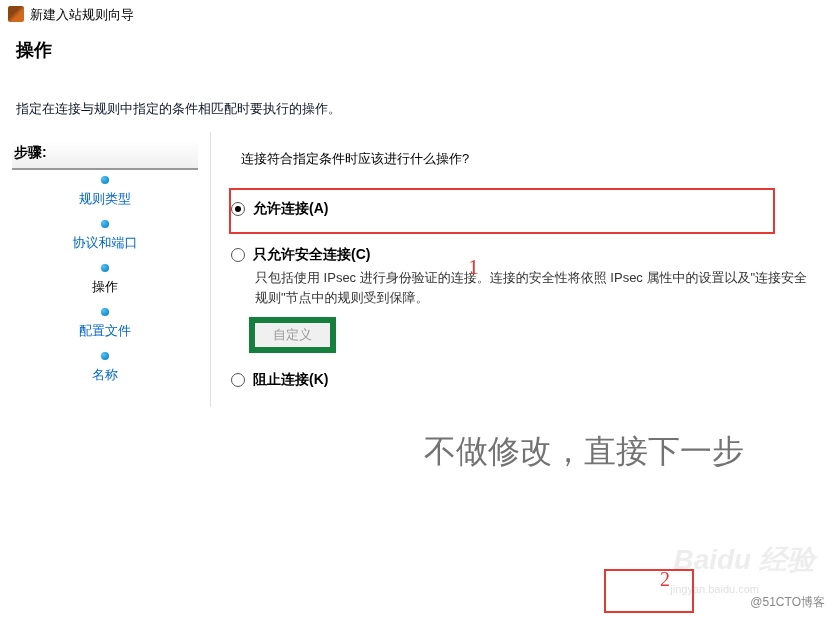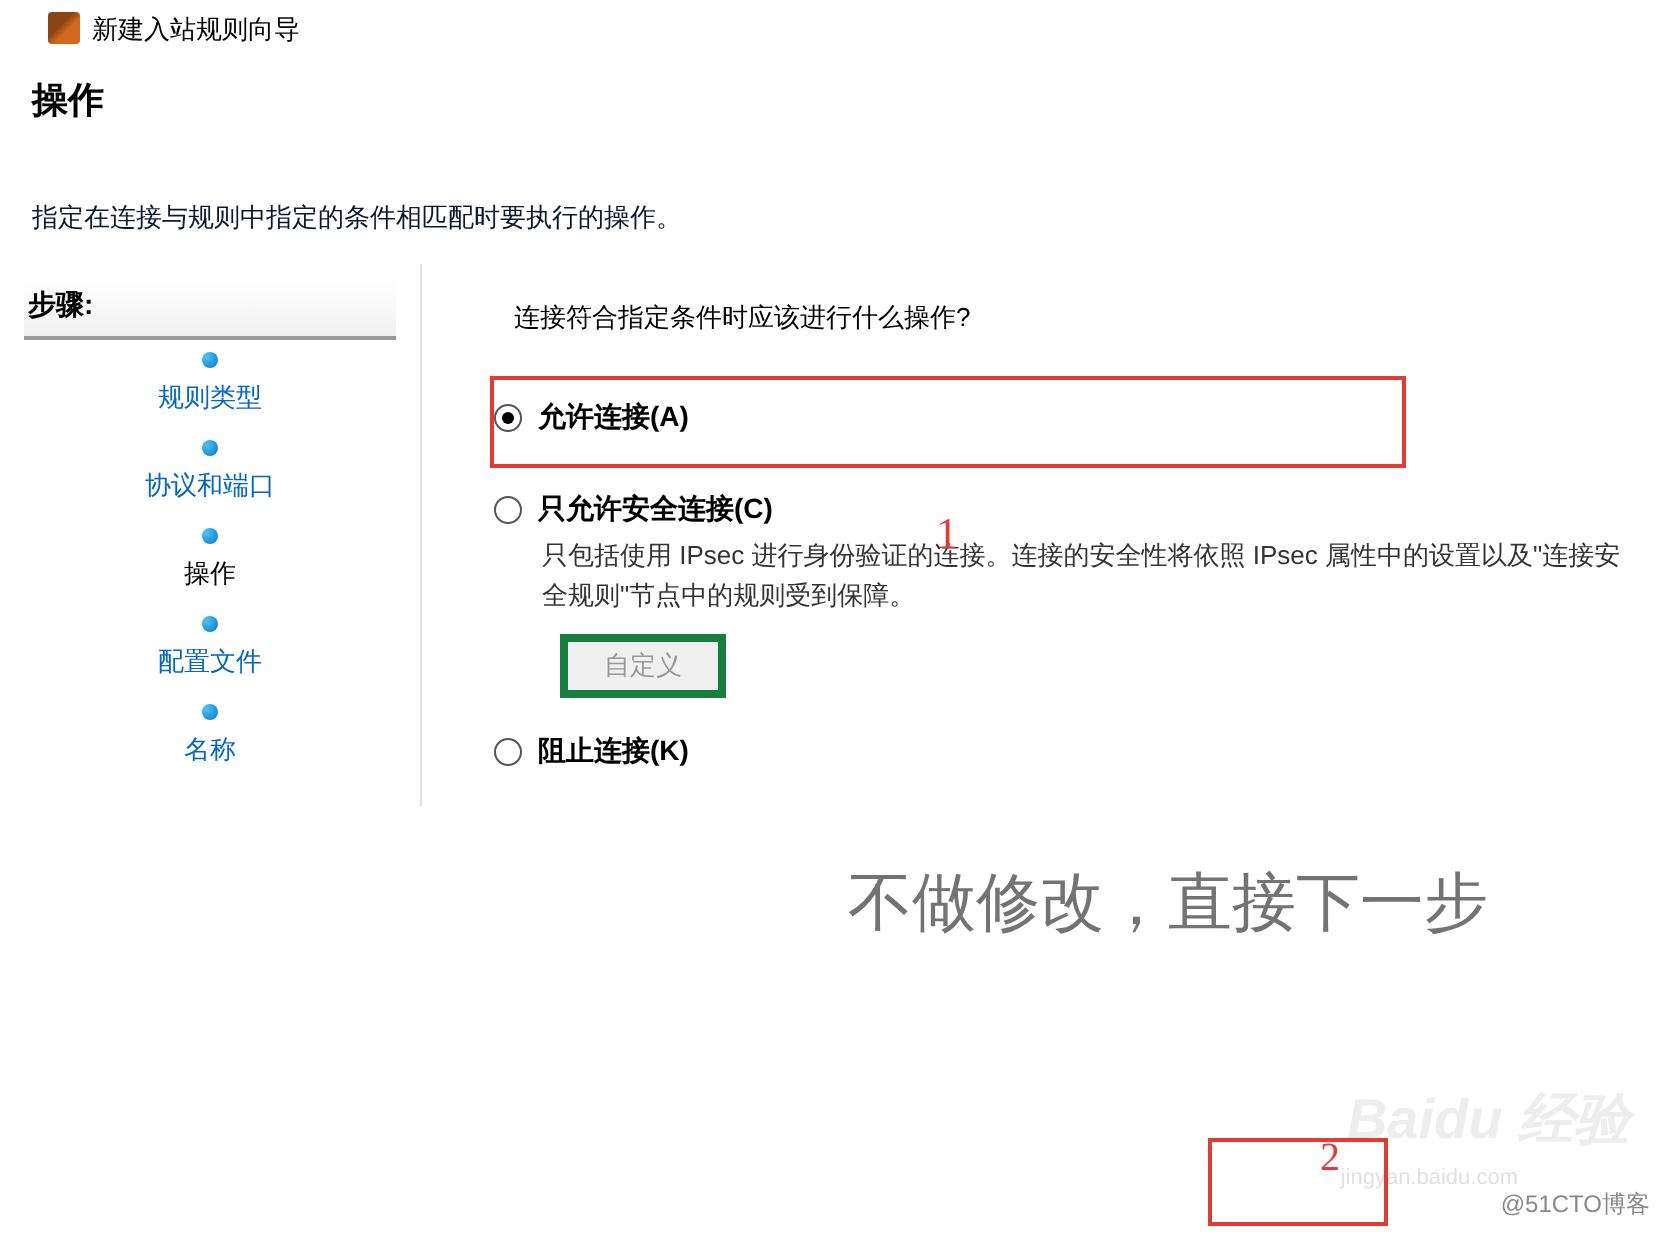--- a/index.html
+++ b/index.html
@@ -11,21 +11,20 @@
       width: 835px;
       height: 619px;
       overflow: hidden;
       position: relative;
     }
     .title-bar {
       display: flex;
       align-items: flex-start;
       padding: 6px 8px;
       gap: 6px;
-      margin-left: 16px;
     }
     .title-icon {
       width: 16px;
       height: 16px;
       background: linear-gradient(135deg, #8B4513 40%, #D2691E 60%);
       border-radius: 2px;
     }
     .title-text { font-size: 13px; }
     .header-section {
       padding: 8px 16px 14px 16px;
@@ -66,21 +65,21 @@
       width: 8px;
       height: 8px;
       border-radius: 50%;
       background: radial-gradient(circle at 30% 30%, #4FC3F7, #0277BD);
       flex-shrink: 0;
     }
     .sidebar-link { color: #0066CC; font-size: 13px; }
     .sidebar-current { color: #000; font-size: 13px; }
     .content {
       flex: 1;
-      padding: 18px 24px 0 24px;
+      padding: 18px 24px 0 8px;
       border-left: 1px solid #e0e0e0;
     }
     .question {
       font-size: 13px;
       margin-bottom: 20px;
       padding-left: 22px;
     }
     .radio-group {
       padding-left: 12px;
     }
@@ -116,28 +115,28 @@
       font-size: 13px;
       color: #333;
       padding-left: 24px;
       line-height: 1.5;
     }
     .highlight-box {
       border: 2px solid #E53935;
       padding: 10px 10px 10px 0;
       margin-bottom: 12px;
       margin-left: -2px;
-      width: 458px;
+      width: 546px;
     }
     .custom-btn {
-      margin-left: 33px;
+      margin-left: 18px;
       margin-top: 10px;
       padding: 3px 18px;
       background: #f0f0f0;
-      border: 4px solid #15803d;
+      border: 6px solid #15803d;
       color: #999;
       font-size: 13px;
       cursor: not-allowed;
     }
     .annotation-1 {
       position: absolute;
       left: 468px;
       top: 254px;
       color: #E53935;
       font-size: 22px;

